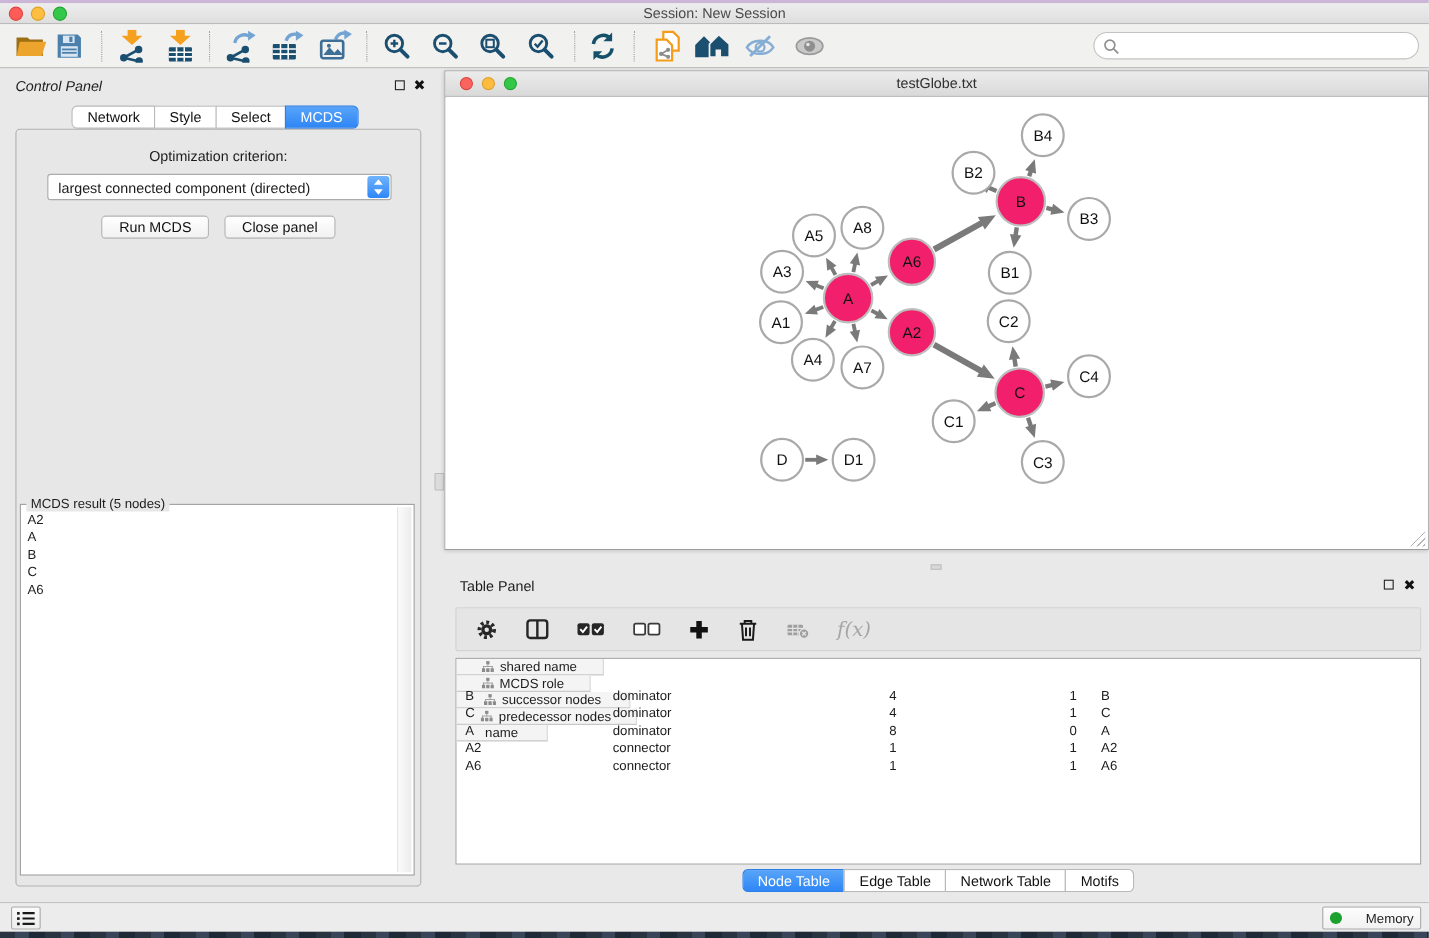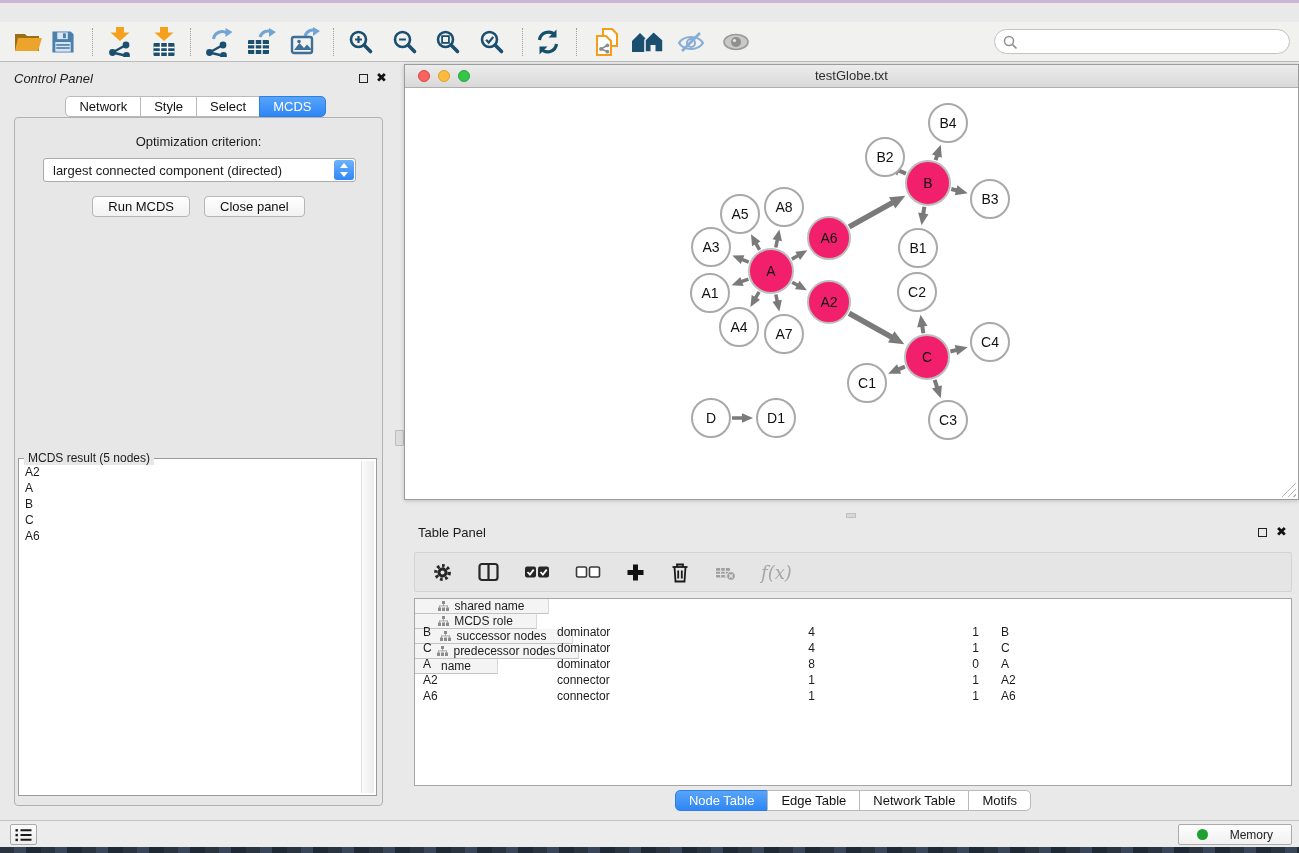--- a/index.html
+++ b/index.html
@@ -95,32 +95,38 @@
   .tp-rows{padding-top:4px;}
   .tp-cell{padding:0 8px;white-space:nowrap;}
   .tp-cell.num{text-align:right;padding-right:14px;}
   .tp-tabs{position:absolute;left:414px;top:790px;width:878px;display:flex;justify-content:center;}
   
   .statusbar{position:absolute;left:0;top:820px;width:100%;height:27px;background:#ececec;
     border-top:1px solid #c2c2c2;}
   .list-btn{position:absolute;left:10px;top:3px;width:27px;height:21px;border:1px solid #ababab;
     background:linear-gradient(#fafafa,#ededed);border-radius:2px;display:flex;align-items:center;justify-content:center;}
   .mem-btn{position:absolute;right:7px;top:3px;height:21px;border:1px solid #ababab;border-radius:2px;
-    background:linear-gradient(#fdfdfd,#f1f1f1);display:flex;align-items:center;gap:22px;padding:0 18px;font-size:12px;}
+    background:linear-gradient(#fdfdfd,#f1f1f1);display:flex;align-items:center;gap:22px;padding:0 6px;font-size:12px;}
   .mem-dot{width:11px;height:11px;border-radius:50%;background:#1ca12e;}
   .desk-bottom{position:absolute;left:0;top:847px;width:100%;height:6px;
     background:repeating-linear-gradient(90deg,#2a3440 0 14px,#39465a 14px 26px,#1f2835 26px 41px);}
 </style>
 </head>
 <body>
 
 <div id="root">
 
   <div class="desk-top"></div>
 
+  <div class="titlebar">
+    <span class="tl red"></span>
+    <span class="tl yellow"></span>
+    <span class="tl green"></span>
+    <div class="title-text">Session: New Session</div>
+  </div>
 
   <div class="toolbar">
     <span class="tbicon" style="left:28px">
       <svg width="30" height="24" viewBox="0 0 30 24">
           <path d="M2 4h10l2 2h12v15H2z" fill="#9c6f14"></path>
           <path d="M5 8h24l-4 13H2z" fill="#eca42d"></path>
         </svg>
     </span>
     <span class="tbicon" style="left:63px">
       <svg width="25" height="25" viewBox="0 0 26 26">

